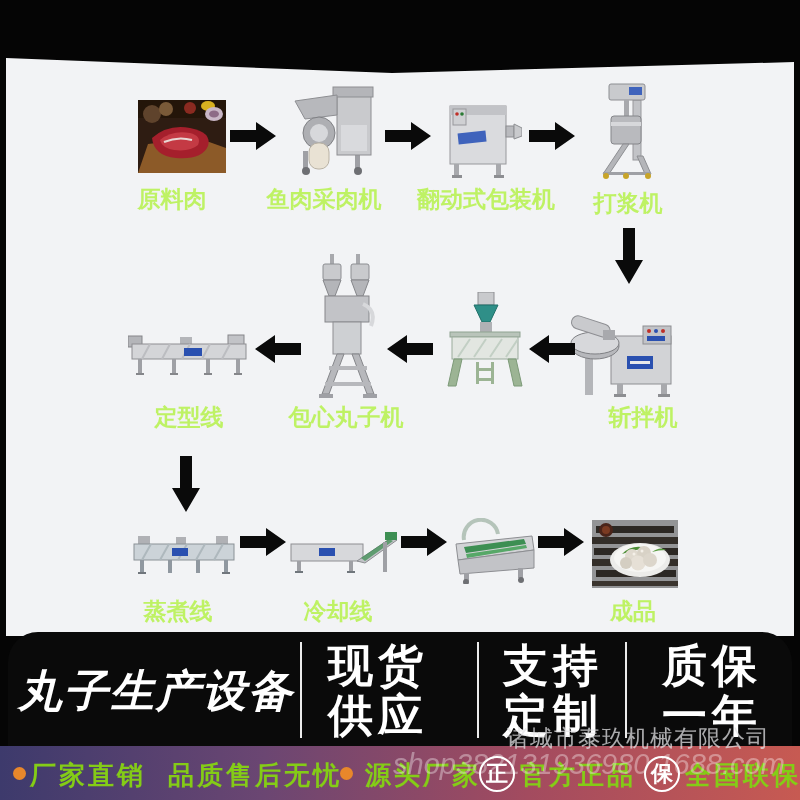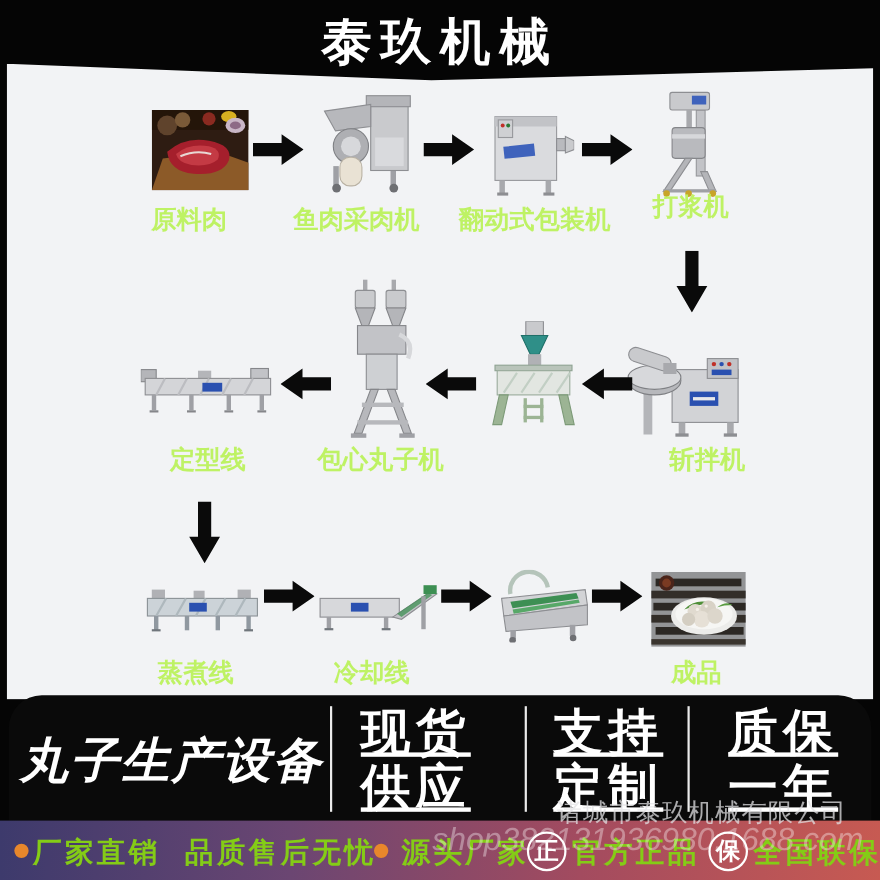--- a/index.html
+++ b/index.html
@@ -16,41 +16,40 @@
   .flow-label{position:absolute;transform:translateX(-50%);white-space:nowrap;color:#bef264;
               font-size:23px;font-weight:700;letter-spacing:0px;}
   .arrow{position:absolute;line-height:0;}
   
   .band{position:absolute;left:8px;right:8px;top:632px;height:114px;background:#0a0a0a;
         border-radius:30px 30px 0 0;}
   .product-name{position:absolute;left:14px;top:662px;width:284px;text-align:center;color:#fff;
                 font-size:44px;font-weight:700;font-style:italic;letter-spacing:2px;}
   .vdiv{position:absolute;top:642px;width:2px;height:96px;background:#fff;opacity:.92;}
   .badge{position:absolute;top:641px;transform:translateX(-50%);text-align:center;color:#fff;
-         font-size:45px;font-weight:700;line-height:50px;letter-spacing:5px;white-space:nowrap;text-decoration:underline;}
+         font-size:45px;font-weight:700;line-height:50px;letter-spacing:5px;white-space:nowrap;}
   
   .wm-company{position:absolute;left:506px;top:723px;font-family:"Liberation Sans",sans-serif;
               font-size:23px;color:rgba(225,225,228,.75);letter-spacing:1px;white-space:nowrap;z-index:6;}
   .wm-shop{position:absolute;left:393px;top:748px;font-family:"Liberation Sans",sans-serif;
            font-size:29px;color:rgba(255,255,255,.36);letter-spacing:0px;white-space:nowrap;z-index:6;font-style:italic;}
   
   .footbar{position:absolute;left:0;right:0;top:746px;height:54px;
            background:linear-gradient(90deg,#3d3a6c 0%,#6b4672 33%,#a34b5f 66%,#c75a52 100%);}
   .f-item{position:absolute;top:758px;color:#84cc16;font-size:26px;font-weight:700;
           letter-spacing:3px;white-space:nowrap;z-index:5;}
   .f-dot{position:absolute;top:767px;width:13px;height:13px;border-radius:50%;background:#e8872b;z-index:5;}
   .f-seal{position:absolute;top:756px;width:32px;height:32px;border:2px solid #fff;border-radius:50%;
           color:#fff;font-size:22px;font-weight:700;text-align:center;line-height:32px;z-index:5;}
 </style>
 </head>
 <body>
 
 <div id="poster">
 
-  <div class="title">泰玖机械</div>
 
   <div class="panel"></div>
 
   <div class="m" style="left:138px;top:100px">
     <svg width="88" height="73" viewBox="0 0 88 73">
       <rect width="88" height="73" fill="#2e1c12"></rect>
       <rect width="88" height="18" fill="#241509"></rect>
       <polygon points="0,73 88,73 88,48 60,38 10,44" fill="#8c5a28"></polygon>
       <circle cx="14" cy="14" r="9" fill="#5f432c"></circle>
         <circle cx="28" cy="9" r="7" fill="#7a5a38"></circle>
@@ -128,21 +127,21 @@
       <rect x="10" y="90" width="48" height="3" fill="#9fa0a5"></rect>
       <circle cx="13" cy="94" r="3" fill="#c8a428"></circle>
         <circle cx="33" cy="94" r="3" fill="#c8a428"></circle>
         <circle cx="55" cy="94" r="3" fill="#c8a428"></circle>
     </svg>
   </div>
 
   <div class="flow-label" style="left:172px;top:184px">原料肉</div>
   <div class="flow-label" style="left:324px;top:184px">鱼肉采肉机</div>
   <div class="flow-label" style="left:486px;top:184px">翻动式包装机</div>
-  <div class="flow-label" style="left:628px;top:172px">打浆机</div>
+  <div class="flow-label" style="left:628px;top:188px">打浆机</div>
 
   <div class="arrow" style="left:614px;top:228px">
     <svg width="30" height="56" viewBox="0 0 30 56">
         <path d="M9 0 H21 V32 H29 L15 56 L1 32 H9 Z" fill="#0a0a0a"></path>
       </svg>
   </div>
 
   <div class="m" style="left:569px;top:310px">
     <svg width="106" height="88" viewBox="0 0 106 88">
       <rect x="16" y="46" width="8" height="39" fill="#b4b5b9"></rect>

